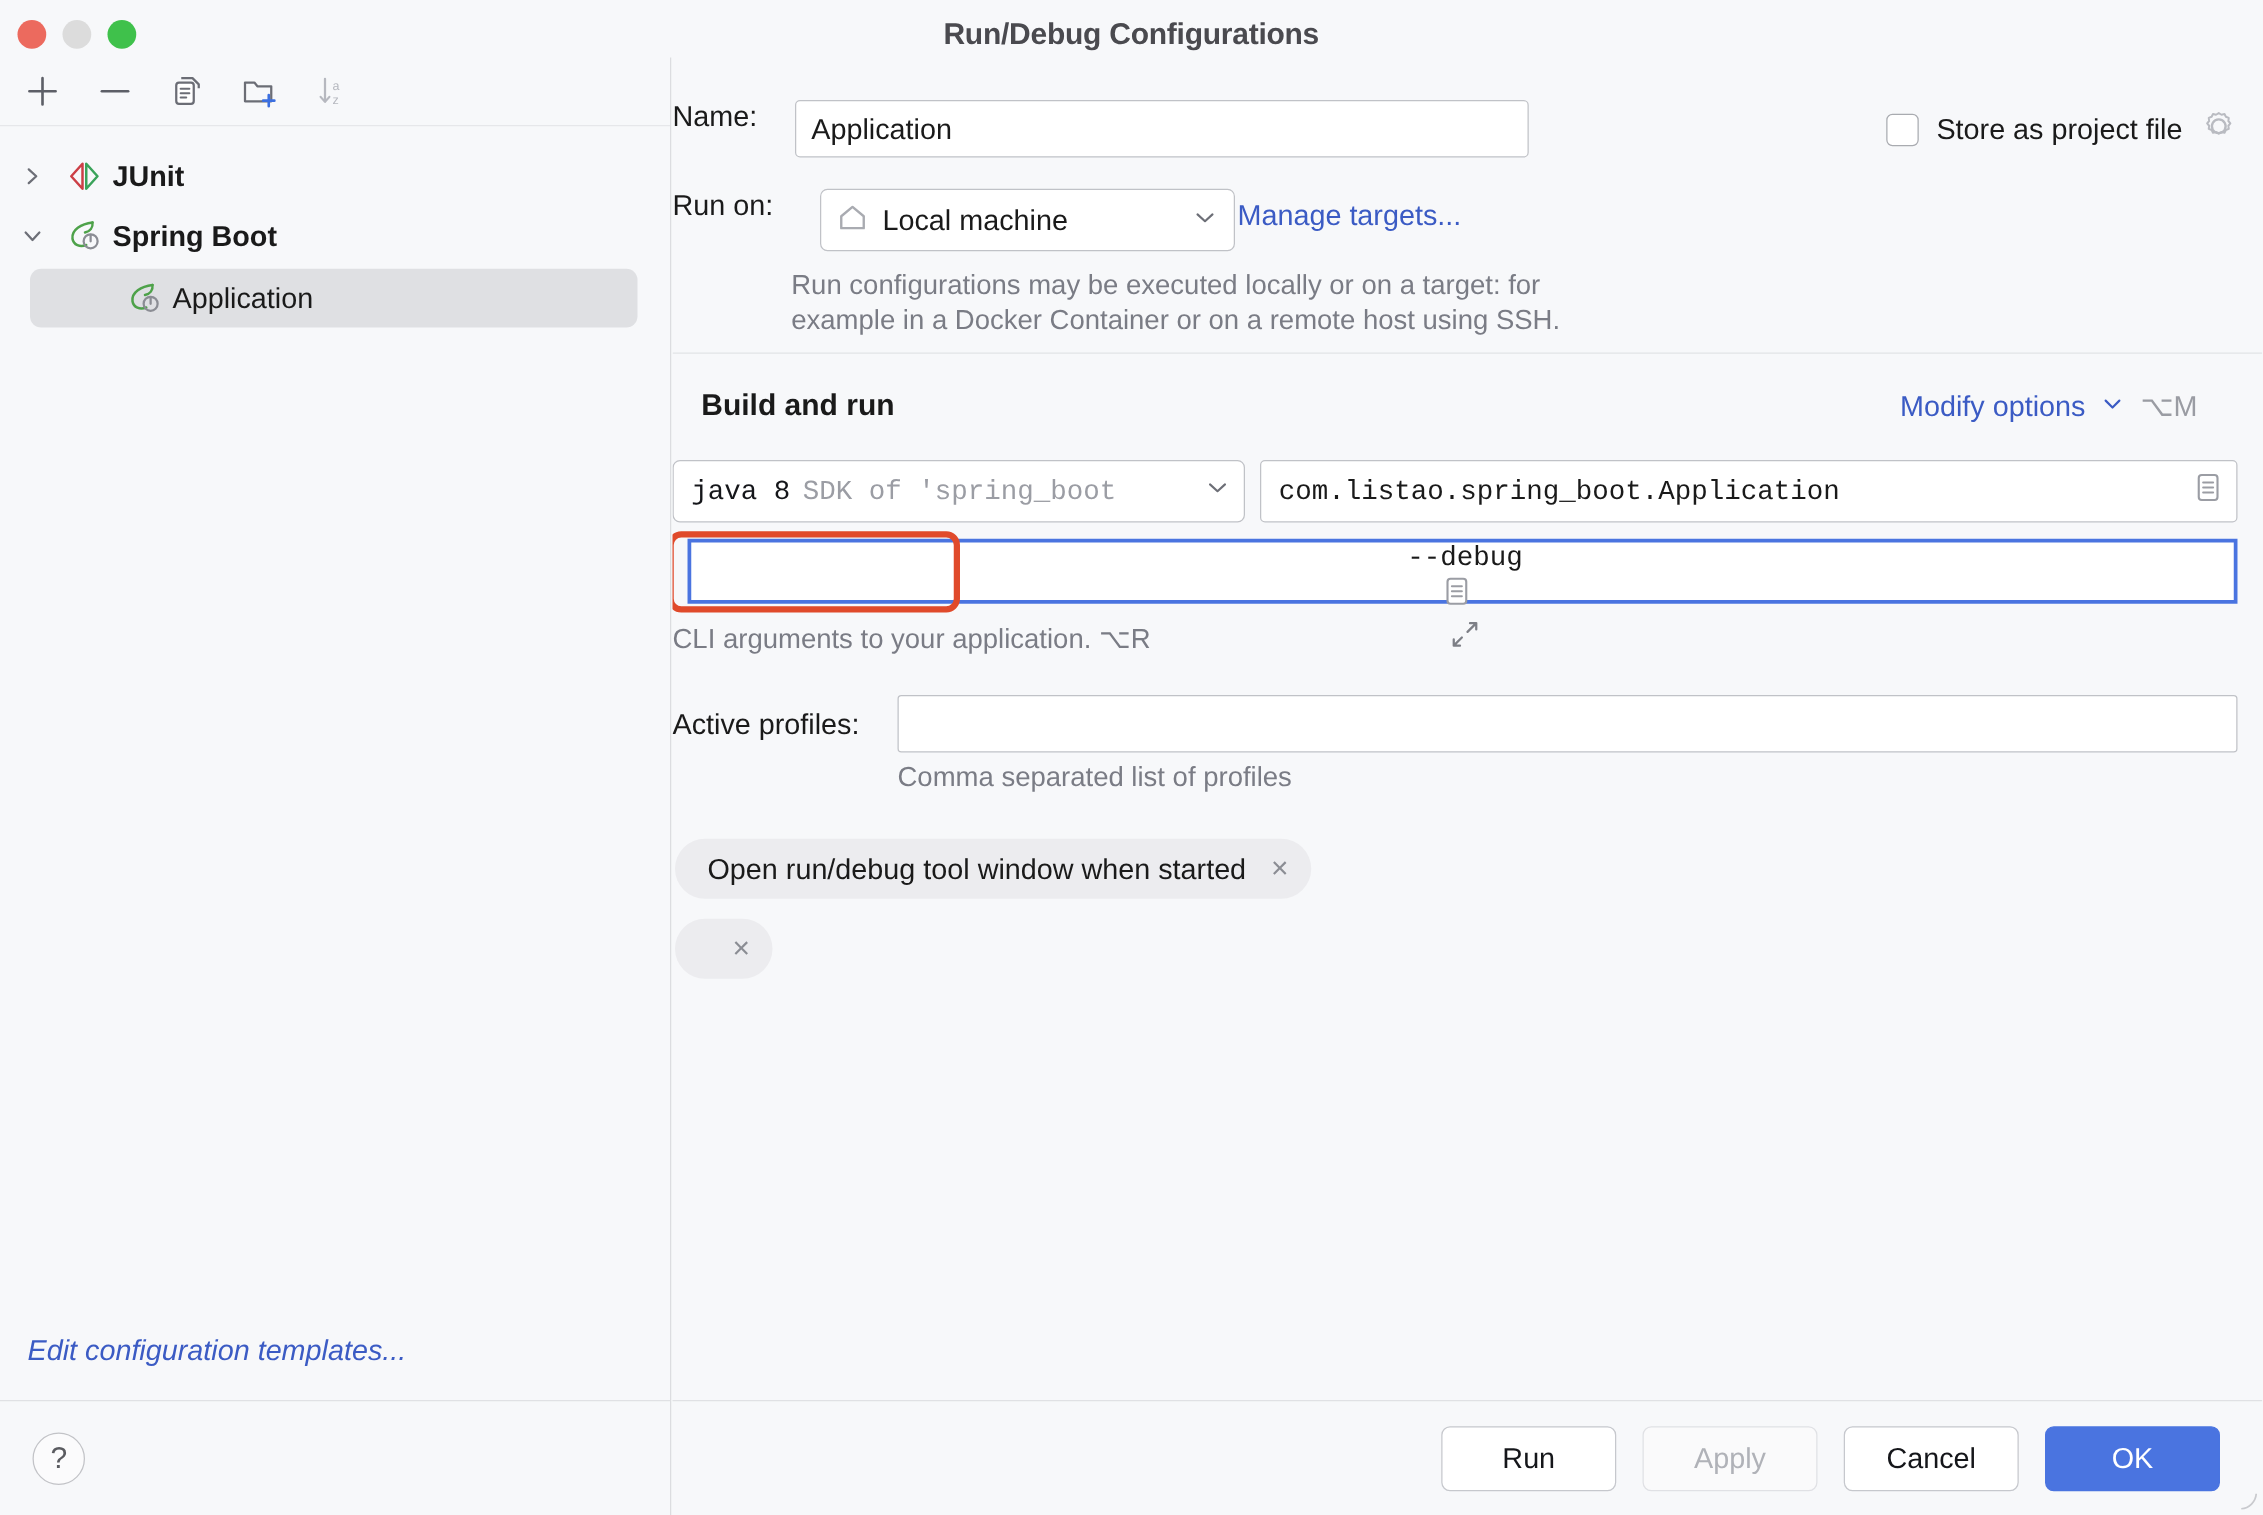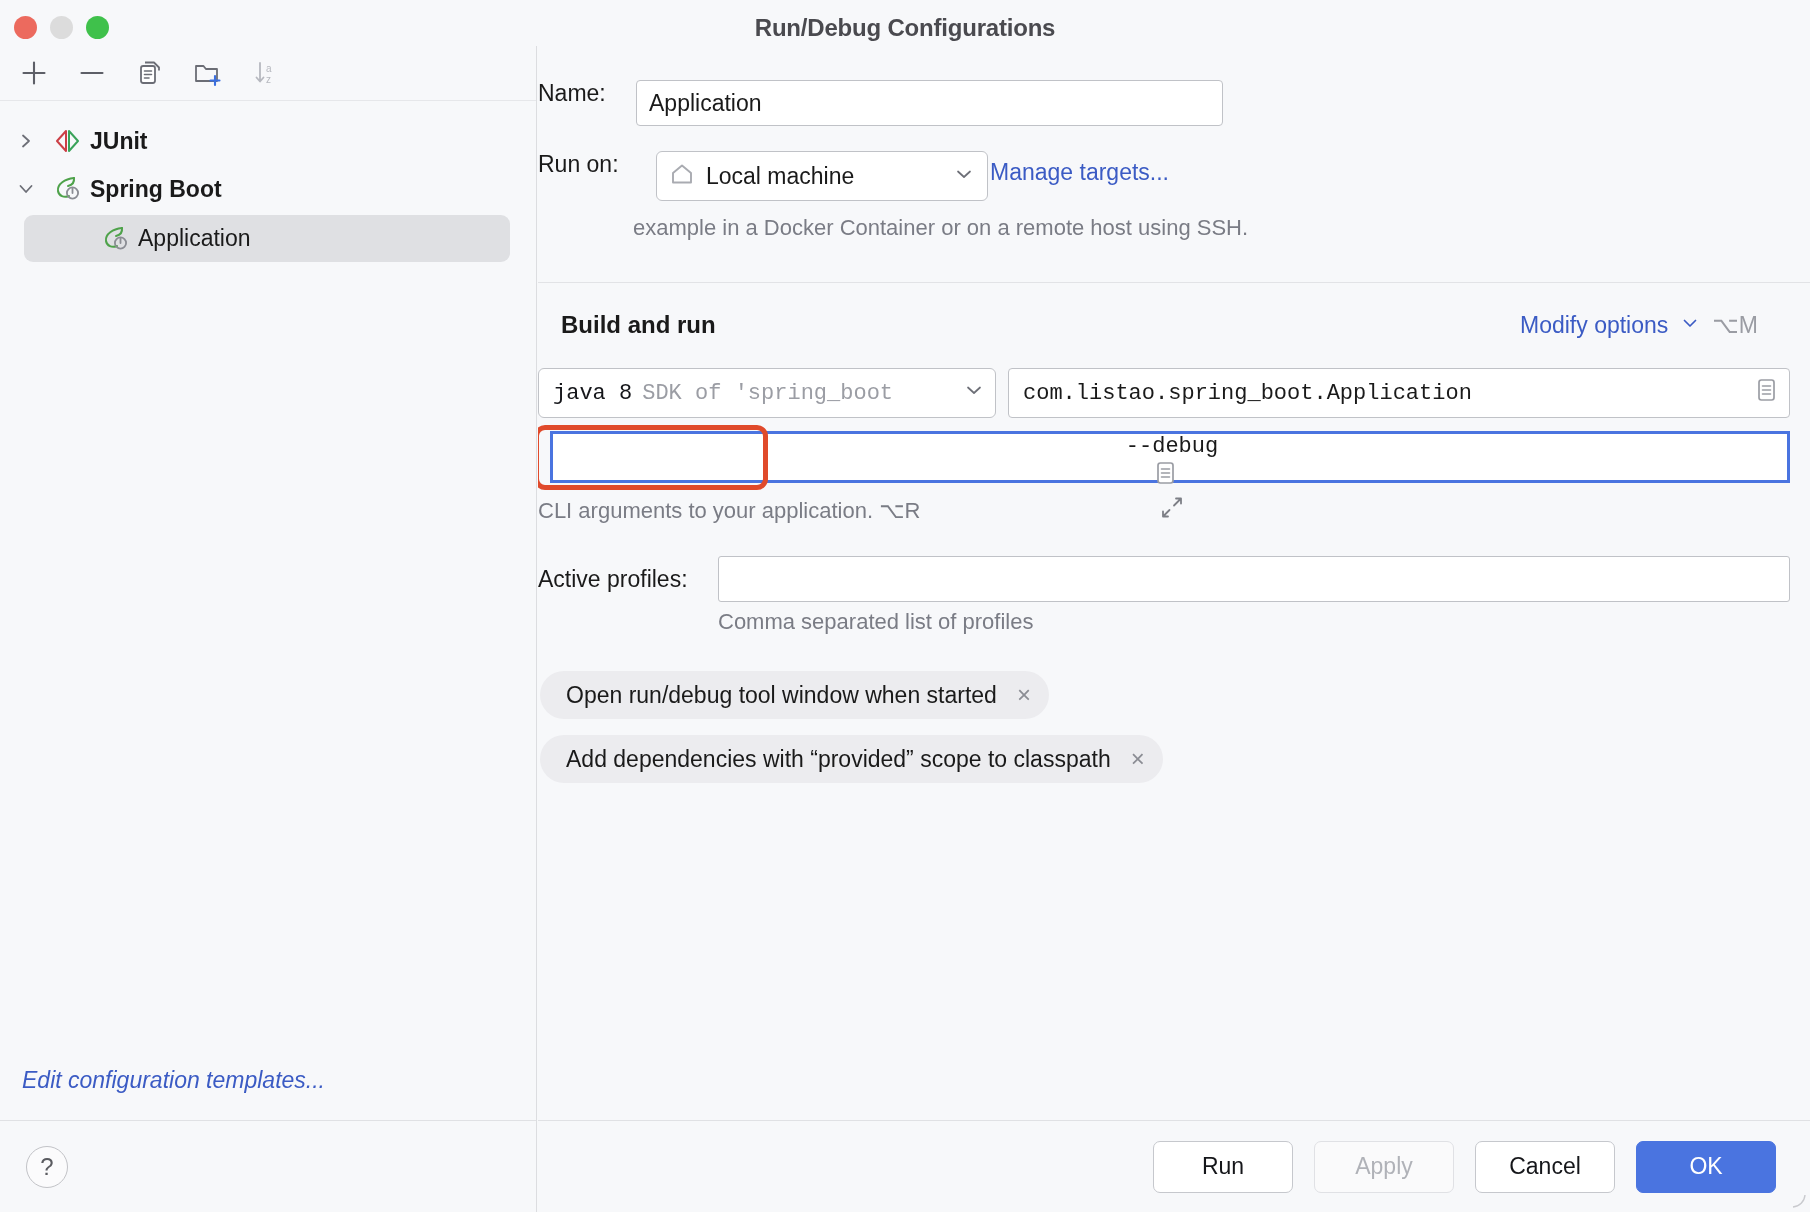--- a/index.html
+++ b/index.html
@@ -377,40 +377,51 @@
 
   <div class="main">
 
     <div class="row name-row" style="left:0;">
       <span class="lbl" style="margin-left:0;">Name:</span>
     </div>
     <div class="field name-input">
       <span>Application</span>
     </div>
 
+    <div class="store-row">
+      <span class="checkbox"></span>
+      <span class="store-label">Store as project file</span>
+      <span>
+        <svg width="30" height="30" viewBox="0 0 30 30" aria-hidden="true">
+          <path d="M15 9.5 a5.5 5.5 0 1 0 0.01 0 Z" stroke="#b9bbc1" stroke-width="1.8" fill="none"></path>
+          <path d="M15 4.5 l2.2 1.3 2.4-.6 1.1 2.2 2.3 0.9 -0.3 2.5 1.6 1.9 -1.6 1.9 0.3 2.5 -2.3 0.9 -1.1 2.2 -2.4-.6 -2.2 1.3 -2.2-1.3 -2.4 .6 -1.1-2.2 -2.3-0.9 0.3-2.5 -1.6-1.9 1.6-1.9 -0.3-2.5 2.3-0.9 1.1-2.2 2.4 .6 z" stroke="#b9bbc1" stroke-width="1.6" fill="none" stroke-linejoin="round"></path>
+        </svg>
+      </span>
+    </div>
 
     <div class="row runon-row">
       <span class="lbl">Run on:</span>
     </div>
     <div class="runon-select">
       <span>
         <svg width="26" height="26" viewBox="0 0 26 26" aria-hidden="true">
           <path d="M4 12 L13 4.5 L22 12 V21.5 H4 Z" stroke="#a9abb1" stroke-width="1.9" fill="none" stroke-linejoin="round"></path>
         </svg>
       </span>
       <span class="txt">Local machine</span>
       <span>
         <svg width="22" height="22" viewBox="0 0 22 22" aria-hidden="true">
           <path d="M5 8.5 L11 14 L17 8.5" stroke="#6d6f77" stroke-width="1.7" fill="none" stroke-linecap="round" stroke-linejoin="round"></path>
         </svg>
       </span>
     </div>
     <div class="manage-targets">Manage targets...</div>
 
     <div class="runon-hint">
+      <div>Run configurations may be executed locally or on a target: for</div>
       <div>example in a Docker Container or on a remote host using SSH.</div>
     </div>
 
     <div class="divider"></div>
 
     <div class="section-title">Build and run</div>
     <div class="modify-options">
       <span>Modify options</span>
       <span>
         <svg width="20" height="20" viewBox="0 0 20 20" aria-hidden="true">
@@ -469,21 +480,20 @@
       </div>
     </div>
     <div class="profiles-hint">Comma separated list of profiles</div>
 
     <div class="chips">
       <div><span class="chip">
         <span>Open run/debug tool window when started</span>
         <span class="x">×</span>
       </span></div>
       <div><span class="chip">
-        <span>Add dependencies with “provided” scope to classpath</span>
         <span class="x">×</span>
       </span></div>
     </div>
 
   </div>
 
   <div class="bottombar">
     <div class="btn">Run</div>
     <div class="btn disabled">Apply</div>
     <div class="btn">Cancel</div>

